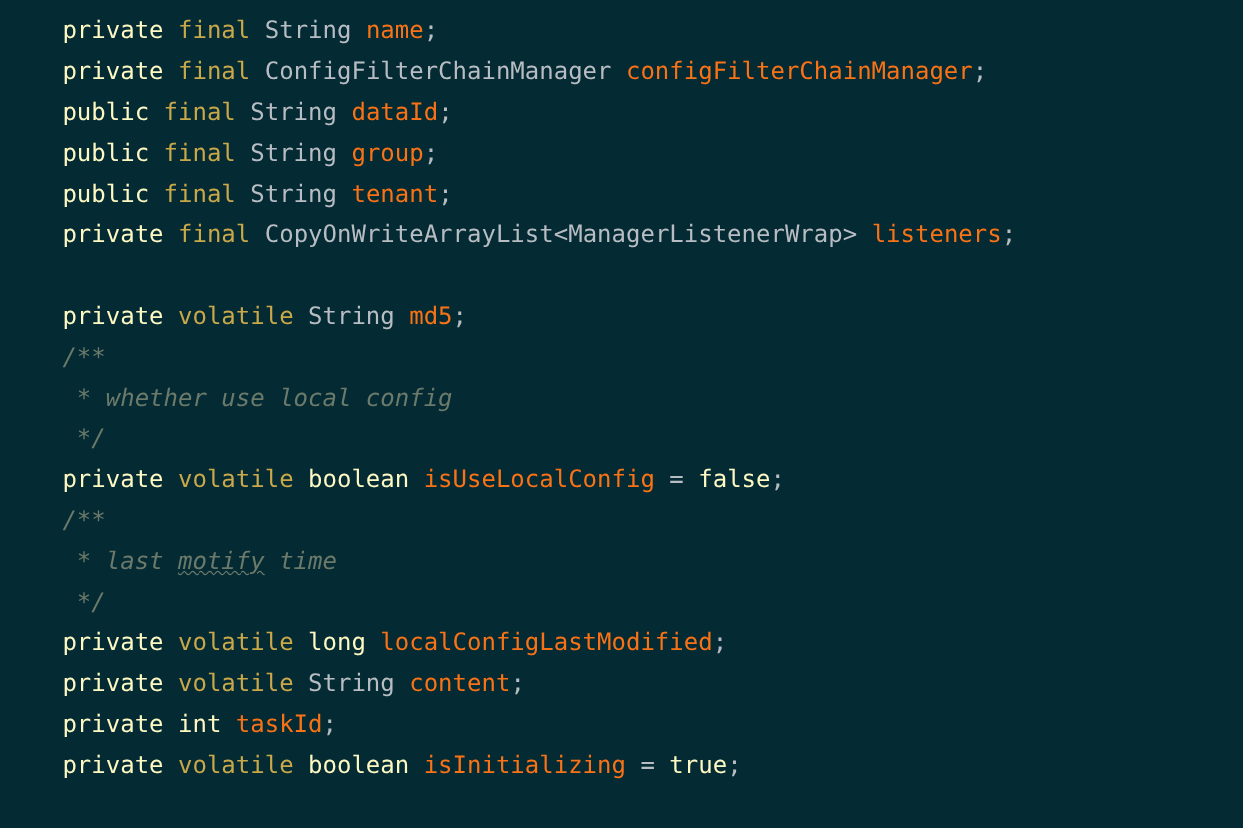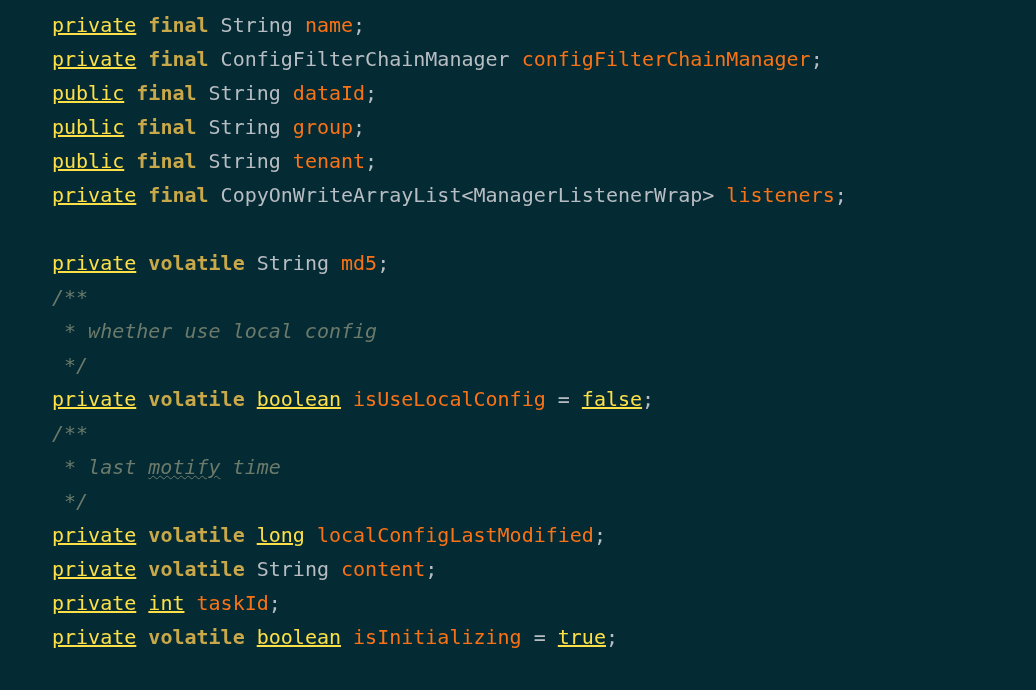--- a/index.html
+++ b/index.html
@@ -15,22 +15,22 @@
     overflow: hidden;
   }
   .code-container {
     padding: 8px 0 0 52px;
     white-space: pre;
   }
   .line {
     display: block;
     min-height: 34px;
   }
-  .kw-orange { color: #fde047; font-weight: 500; text-decoration: underline; }
-  .kw-yellow { color: #c9a84a; font-weight: 700; }
+  .kw-orange { color: #fef9c3; font-weight: 500; }
+  .kw-yellow { color: #c9a84a; font-weight: 400; }
   .type { color: #b8bdc3; text-align: right; }
   .identifier { color: #f97316; }
   .punct { color: #b8bdc3; }
   .op { color: #b8bdc3; }
   .comment { color: #6b7a6a; font-style: italic; }
   .underline { text-decoration: underline wavy #6b7a6a; text-decoration-thickness: 1px; }
 </style>
 </head>
 <body>
 

